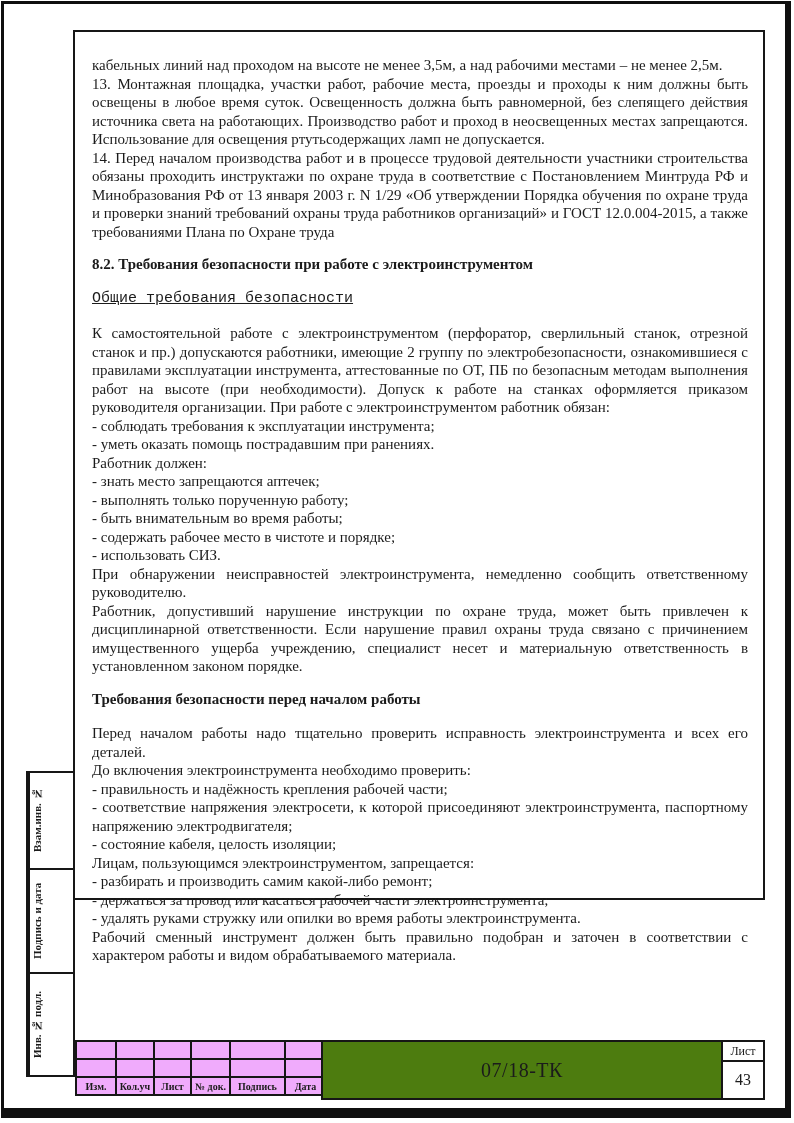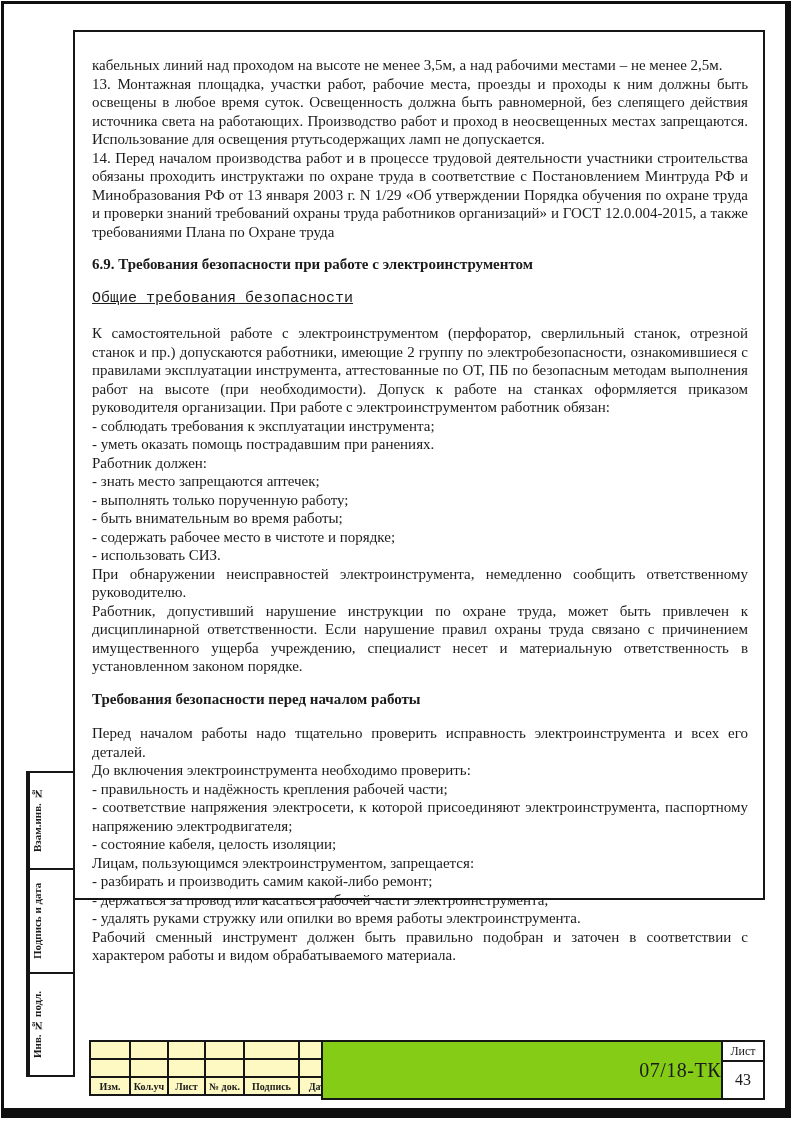--- a/index.html
+++ b/index.html
@@ -83,48 +83,48 @@
     overflow: hidden;
   }
   
   .footer {
     position: absolute;
     left: 73px; top: 1040px;
     width: 692px; height: 60px;
   }
   .stamp-table {
     position: absolute;
-    left: 16px; top: 0;
+    left: 2px; top: 0;
     border-collapse: collapse;
     table-layout: fixed;
-    background: #fef9c3;
+    background: #f0abfc;
   }
   .stamp-table td {
     border: 2px solid #161616;
     height: 16px;
     padding: 0;
     font-size: 10px;
     font-weight: bold;
     text-align: center;
     vertical-align: middle;
     overflow: hidden;
     white-space: nowrap;
   }
   .doc-cell {
     position: absolute;
     left: 248px; top: 0;
     width: 402px; height: 60px;
     box-sizing: border-box;
     border: 2px solid #161616;
     display: flex;
     align-items: center;
-    justify-content: flex-end;
+    justify-content: center;
     font-size: 20px;
     letter-spacing: 0.5px;
-    background: #84cc16;
+    background: #4d7c0f;
   }
   .sheet-box {
     position: absolute;
     left: 648px; top: 0;
     width: 44px; height: 60px;
     box-sizing: border-box;
     border: 2px solid #161616;
     background: #ffffff;
   }
   .sheet-label {
@@ -147,21 +147,21 @@
 
 <div class="page">
 
   <div class="outer-border"></div>
 
   <div class="frame">
     <div class="body-text" id="body-text">
         <div class="blk p">кабельных линий над проходом на высоте не менее 3,5м, а над рабочими местами – не менее 2,5м.</div>
         <div class="blk p">13. Монтажная площадка, участки работ, рабочие места, проезды и проходы к ним должны быть освещены в любое время суток. Освещенность должна быть равномерной, без слепящего действия источника света на работающих. Производство работ и проход в неосвещенных местах запрещаются. Использование для освещения ртутьсодержащих ламп не допускается.</div>
         <div class="blk p">14. Перед началом производства работ и в процессе трудовой деятельности участники строительства обязаны проходить инструктажи по охране труда в соответствие с Постановлением Минтруда РФ и Минобразования РФ от 13 января 2003 г. N 1/29 «Об утверждении Порядка обучения по охране труда и проверки знаний требований охраны труда работников организаций» и ГОСТ 12.0.004-2015, а также требованиями Плана по Охране труда</div>
-        <div class="blk h">6.9. Требования безопасности при работе с электроинструментом</div>
+        <div class="blk h">8.2. Требования безопасности при работе с электроинструментом</div>
         <div class="blk hu">Общие требования безопасности</div>
         <div class="blk p">К самостоятельной работе с электроинструментом (перфоратор, сверлильный станок, отрезной станок и пр.) допускаются работники, имеющие 2 группу по электробезопасности, ознакомившиеся с правилами эксплуатации инструмента, аттестованные по ОТ, ПБ по безопасным методам выполнения работ на высоте (при необходимости). Допуск к работе на станках оформляется приказом руководителя организации. При работе с электроинструментом работник обязан:</div>
         <div class="blk li">- соблюдать требования к эксплуатации инструмента;</div>
         <div class="blk li">- уметь оказать помощь пострадавшим при ранениях.</div>
         <div class="blk li">Работник должен:</div>
         <div class="blk li">- знать место запрещаются аптечек;</div>
         <div class="blk li">- выполнять только порученную работу;</div>
         <div class="blk li">- быть внимательным во время работы;</div>
         <div class="blk li">- содержать рабочее место в чистоте и порядке;</div>
         <div class="blk li">- использовать СИЗ.</div>

